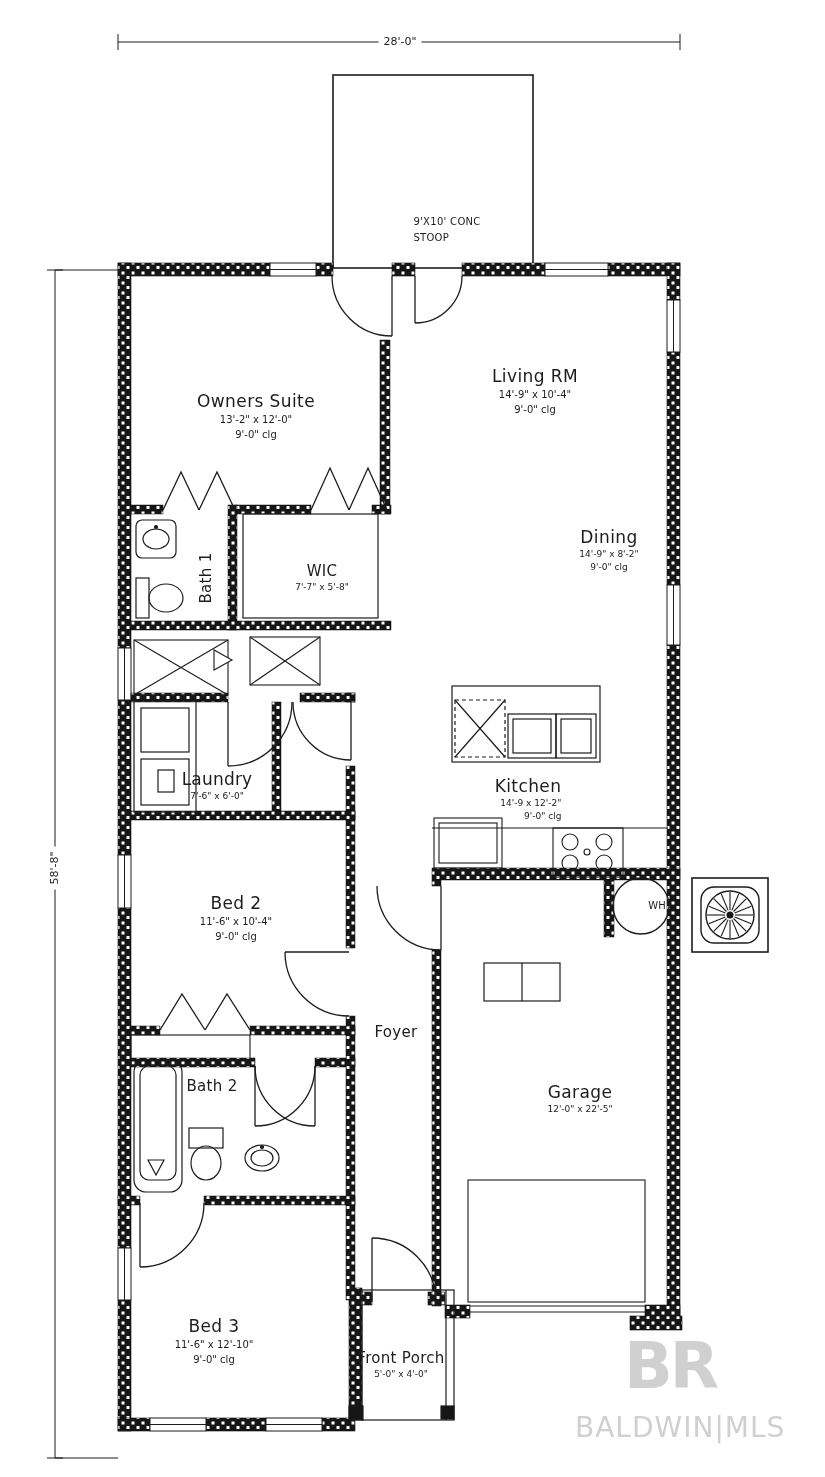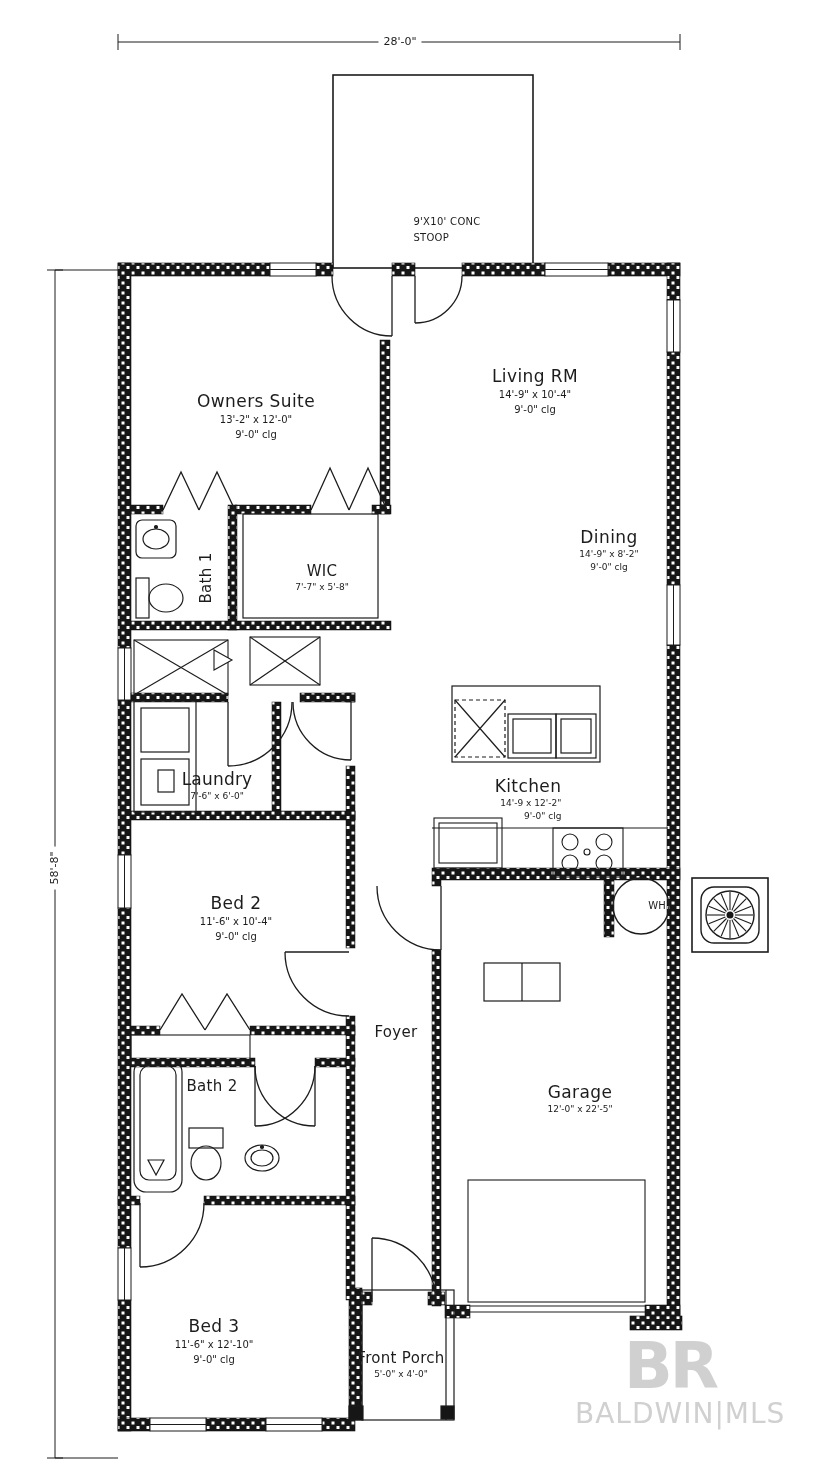--- a/index.html
+++ b/index.html
@@ -12,21 +12,21 @@
   .room-name   { font-size:17px; letter-spacing:.4px; }
   .room-name-m { font-size:15px; letter-spacing:.3px; }
   .room-name-s { font-size:17px; letter-spacing:.2px; }
   .room-dims { font-size:10px; margin-top:2px; }
   .room-dims-s { font-size:9px; margin-top:1px; }
   .dim-label { font-size:11px; background:#fff; padding:0 5px; }
   .stoop-label { font-size:10px; text-align:left; line-height:1.6; letter-spacing:.3px; }
   .wh-label { font-size:10px; }
   .wm { position:absolute; text-align:center; color:#d0d0d0; }
   .wm-logo { font-size:64px; font-weight:bold; letter-spacing:-3px; line-height:1; }
-  .wm-text { font-size:28px; letter-spacing:1px; line-height:1; margin-top:2px; }
+  .wm-text { font-size:28px; letter-spacing:1px; line-height:1; margin-top:16px; }
 </style>
 </head>
 <body>
 
 <div class="plan">
 
   <svg class="base" width="825" height="1477" viewBox="0 0 825 1477">
     <defs>
       <pattern id="wp" width="10" height="10" patternUnits="userSpaceOnUse">
         <rect width="10" height="10" fill="#161616"></rect>

